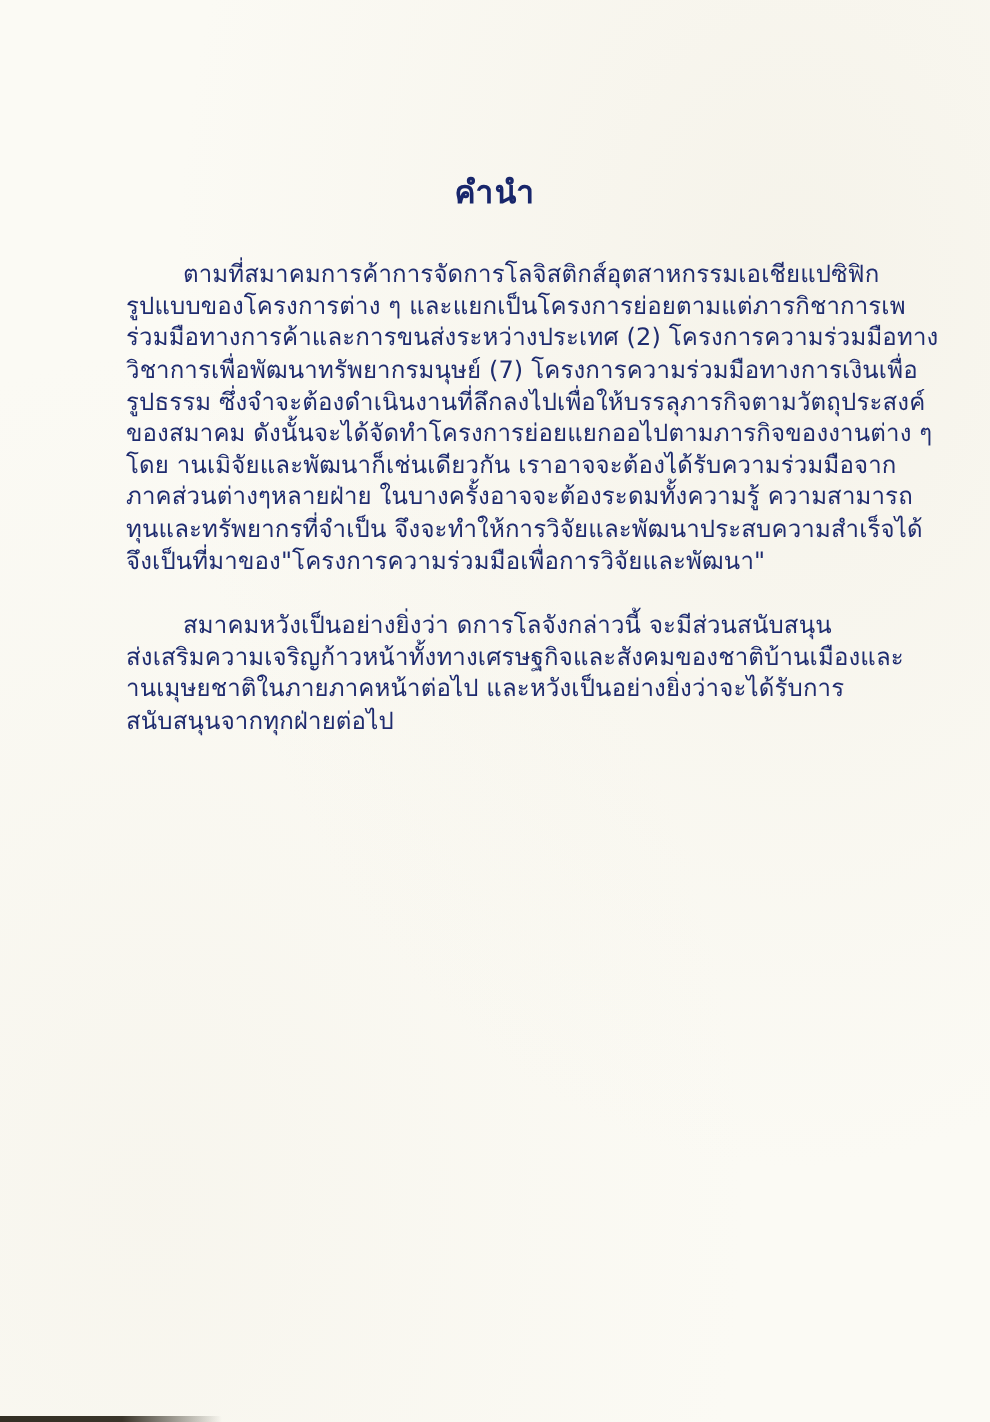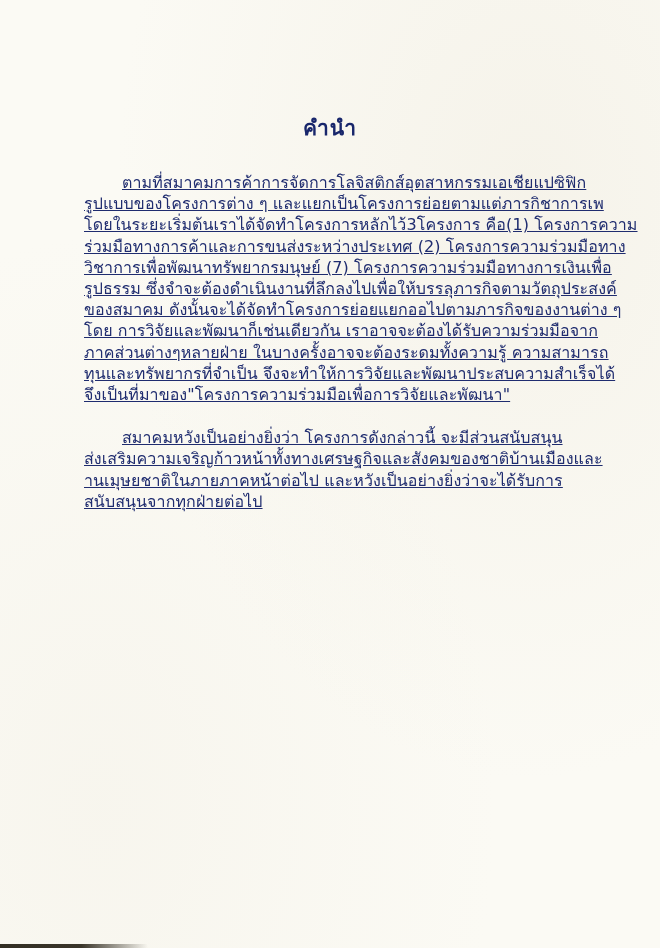--- a/index.html
+++ b/index.html
@@ -29,21 +29,20 @@
     font-size: 21px;
     font-weight: bold;
     letter-spacing: 1px;
     color: #18266b;
   }
   .text-block {
     position: absolute;
     left: 84px;
     top: 172px;
     width: 502px;
-    text-decoration: underline;
   }
   .para {
     margin: 0 0 22px 0;
   }
   .para .text-line {
     font-size: 16px;
     line-height: 21.2px;
     white-space: nowrap;
     letter-spacing: 0.1px;
     color: #1f2c6f;
@@ -65,33 +64,32 @@
 <body>
 
 <div class="page">
 
   <div class="doc-title">คำนำ</div>
 
   <div class="text-block">
     <div class="para">
         <div class="text-line">ตามที่สมาคมการค้าการจัดการโลจิสติกส์อุตสาหกรรมเอเชียแปซิฟิก</div>
         <div class="text-line">รูปแบบของโครงการต่าง ๆ และแยกเป็นโครงการย่อยตามแต่ภารกิชาการเพ</div>
-        <div class="text-line">โดยในระยะเริ่มต้นเราได้จัดทำโครงการหลักไว้3โครงการ คือ(1) โครงการความ</div>
         <div class="text-line">ร่วมมือทางการค้าและการขนส่งระหว่างประเทศ (2) โครงการความร่วมมือทาง</div>
         <div class="text-line">วิชาการเพื่อพัฒนาทรัพยากรมนุษย์ (7) โครงการความร่วมมือทางการเงินเพื่อ</div>
         <div class="text-line">รูปธรรม ซึ่งจำจะต้องดำเนินงานที่ลึกลงไปเพื่อให้บรรลุภารกิจตามวัตถุประสงค์</div>
         <div class="text-line">ของสมาคม ดังนั้นจะได้จัดทำโครงการย่อยแยกออไปตามภารกิจของงานต่าง ๆ</div>
-        <div class="text-line">โดย การวิจัยและพัฒนาก็เช่นเดียวกัน เราอาจจะต้องได้รับความร่วมมือจาก</div>
+        <div class="text-line">โดย านเมิจัยและพัฒนาก็เช่นเดียวกัน เราอาจจะต้องได้รับความร่วมมือจาก</div>
         <div class="text-line">ภาคส่วนต่างๆหลายฝ่าย ในบางครั้งอาจจะต้องระดมทั้งความรู้ ความสามารถ</div>
         <div class="text-line">ทุนและทรัพยากรที่จำเป็น จึงจะทำให้การวิจัยและพัฒนาประสบความสำเร็จได้</div>
         <div class="text-line">จึงเป็นที่มาของ"โครงการความร่วมมือเพื่อการวิจัยและพัฒนา"</div>
       </div>
 
     <div class="para">
-        <div class="text-line">สมาคมหวังเป็นอย่างยิ่งว่า โครงการดังกล่าวนี้ จะมีส่วนสนับสนุน</div>
+        <div class="text-line">สมาคมหวังเป็นอย่างยิ่งว่า ดการโลจังกล่าวนี้ จะมีส่วนสนับสนุน</div>
         <div class="text-line">ส่งเสริมความเจริญก้าวหน้าทั้งทางเศรษฐกิจและสังคมของชาติบ้านเมืองและ</div>
         <div class="text-line">านเมุษยชาติในภายภาคหน้าต่อไป และหวังเป็นอย่างยิ่งว่าจะได้รับการ</div>
         <div class="text-line">สนับสนุนจากทุกฝ่ายต่อไป</div>
       </div>
   </div>
 
   <div class="scan-artifact"></div>
 
 </div>
 

